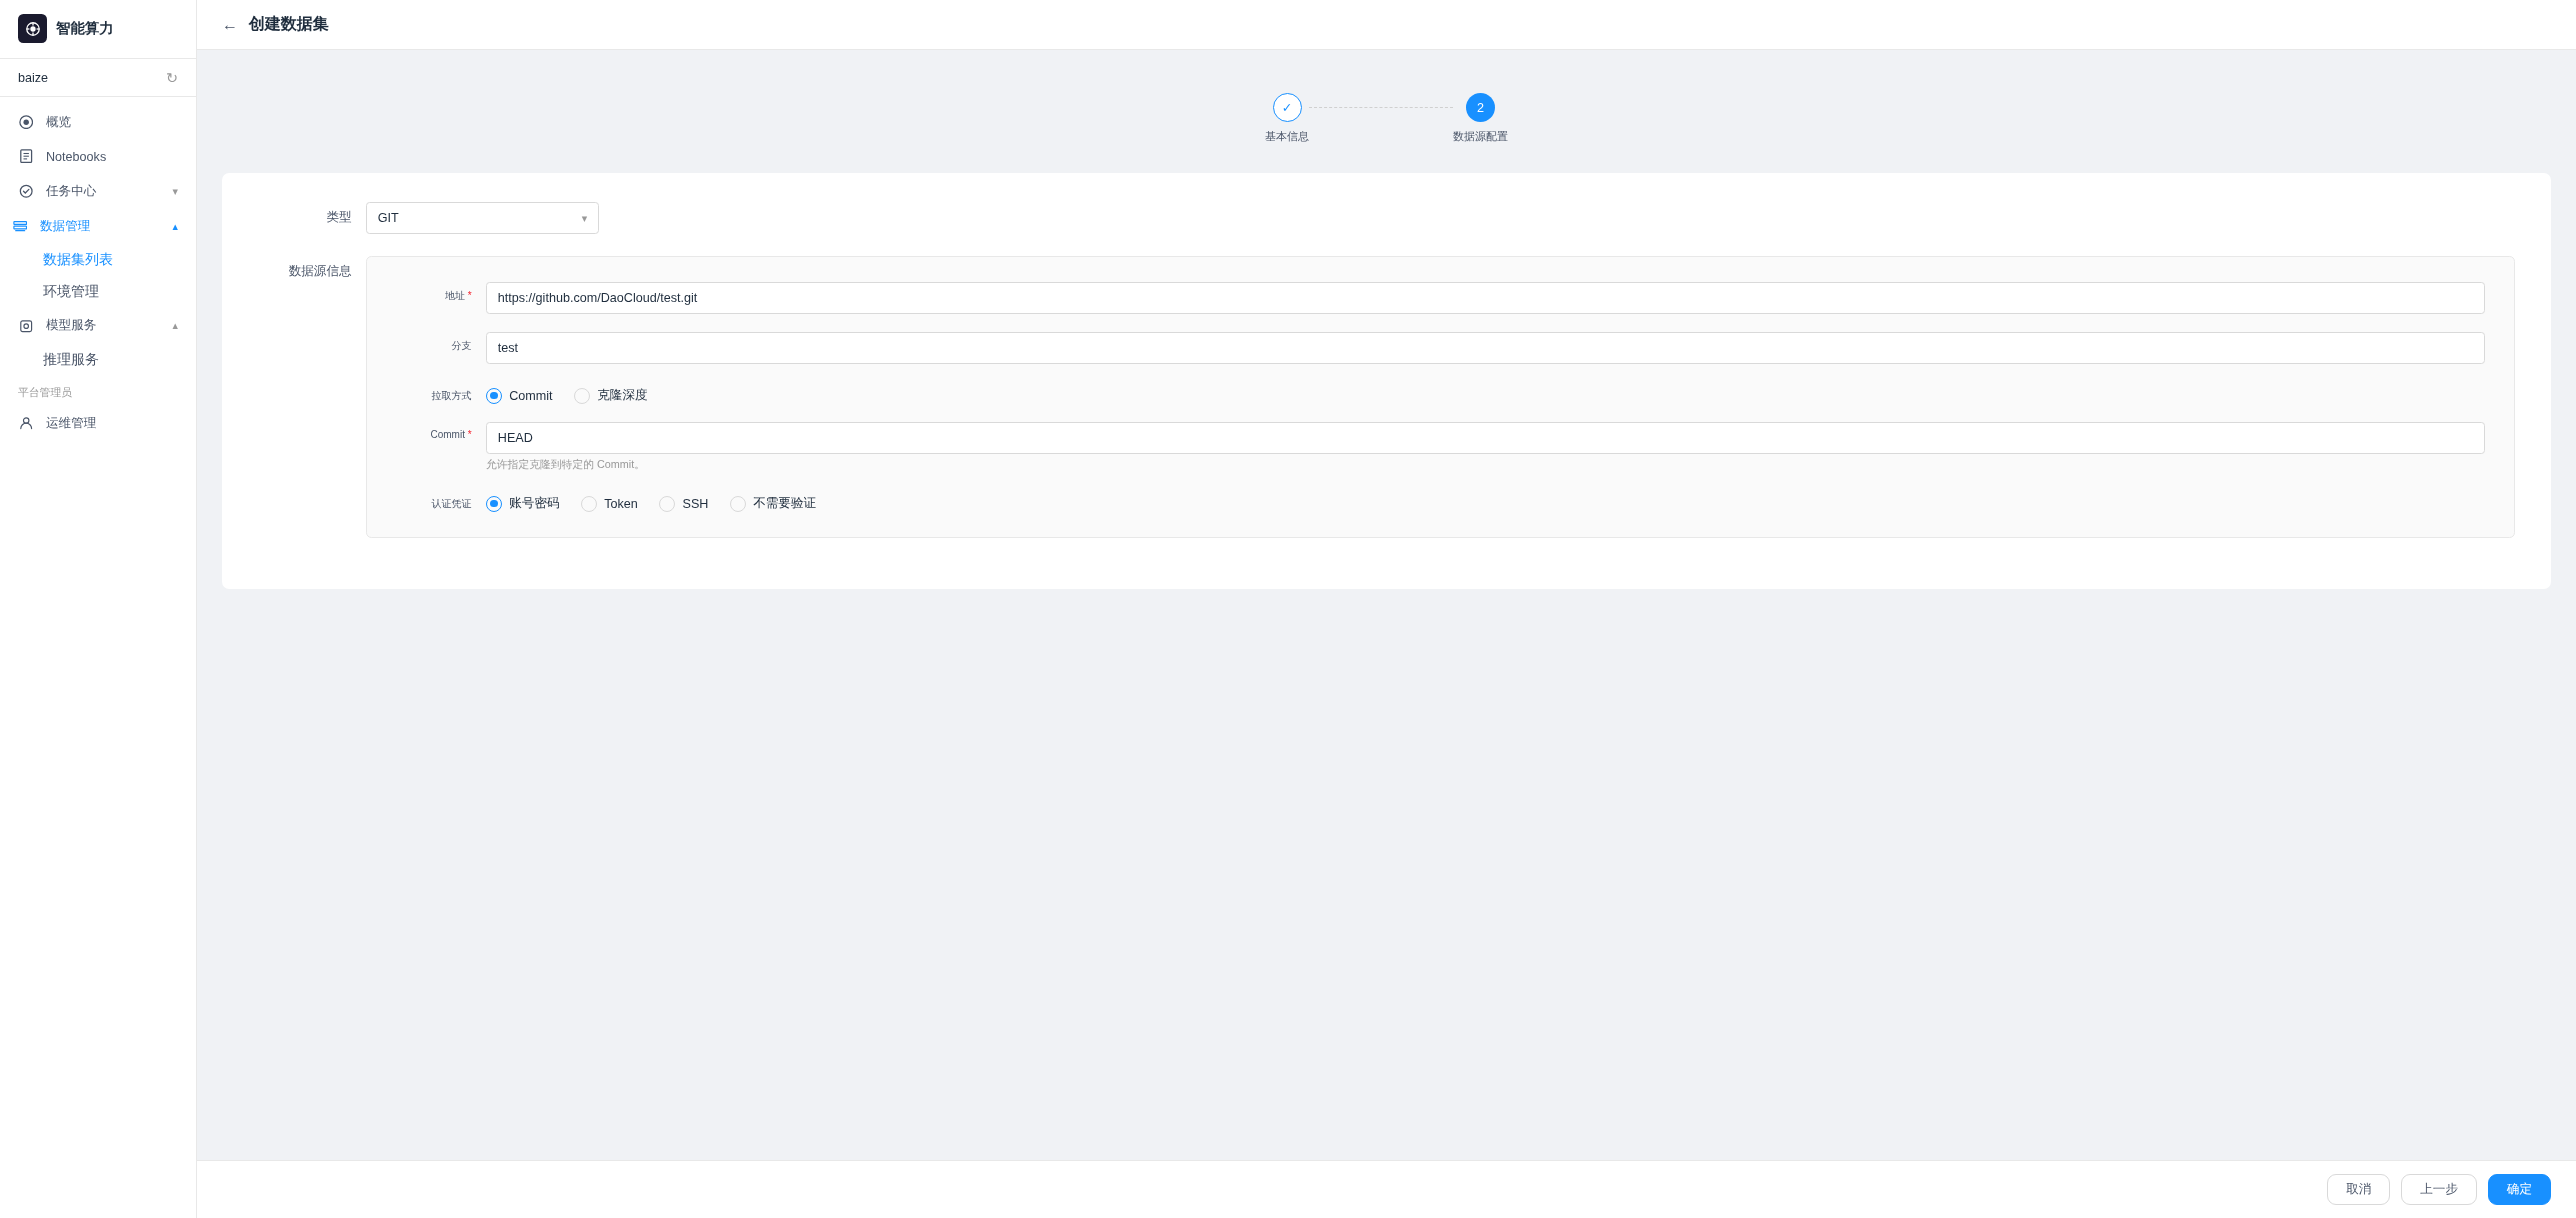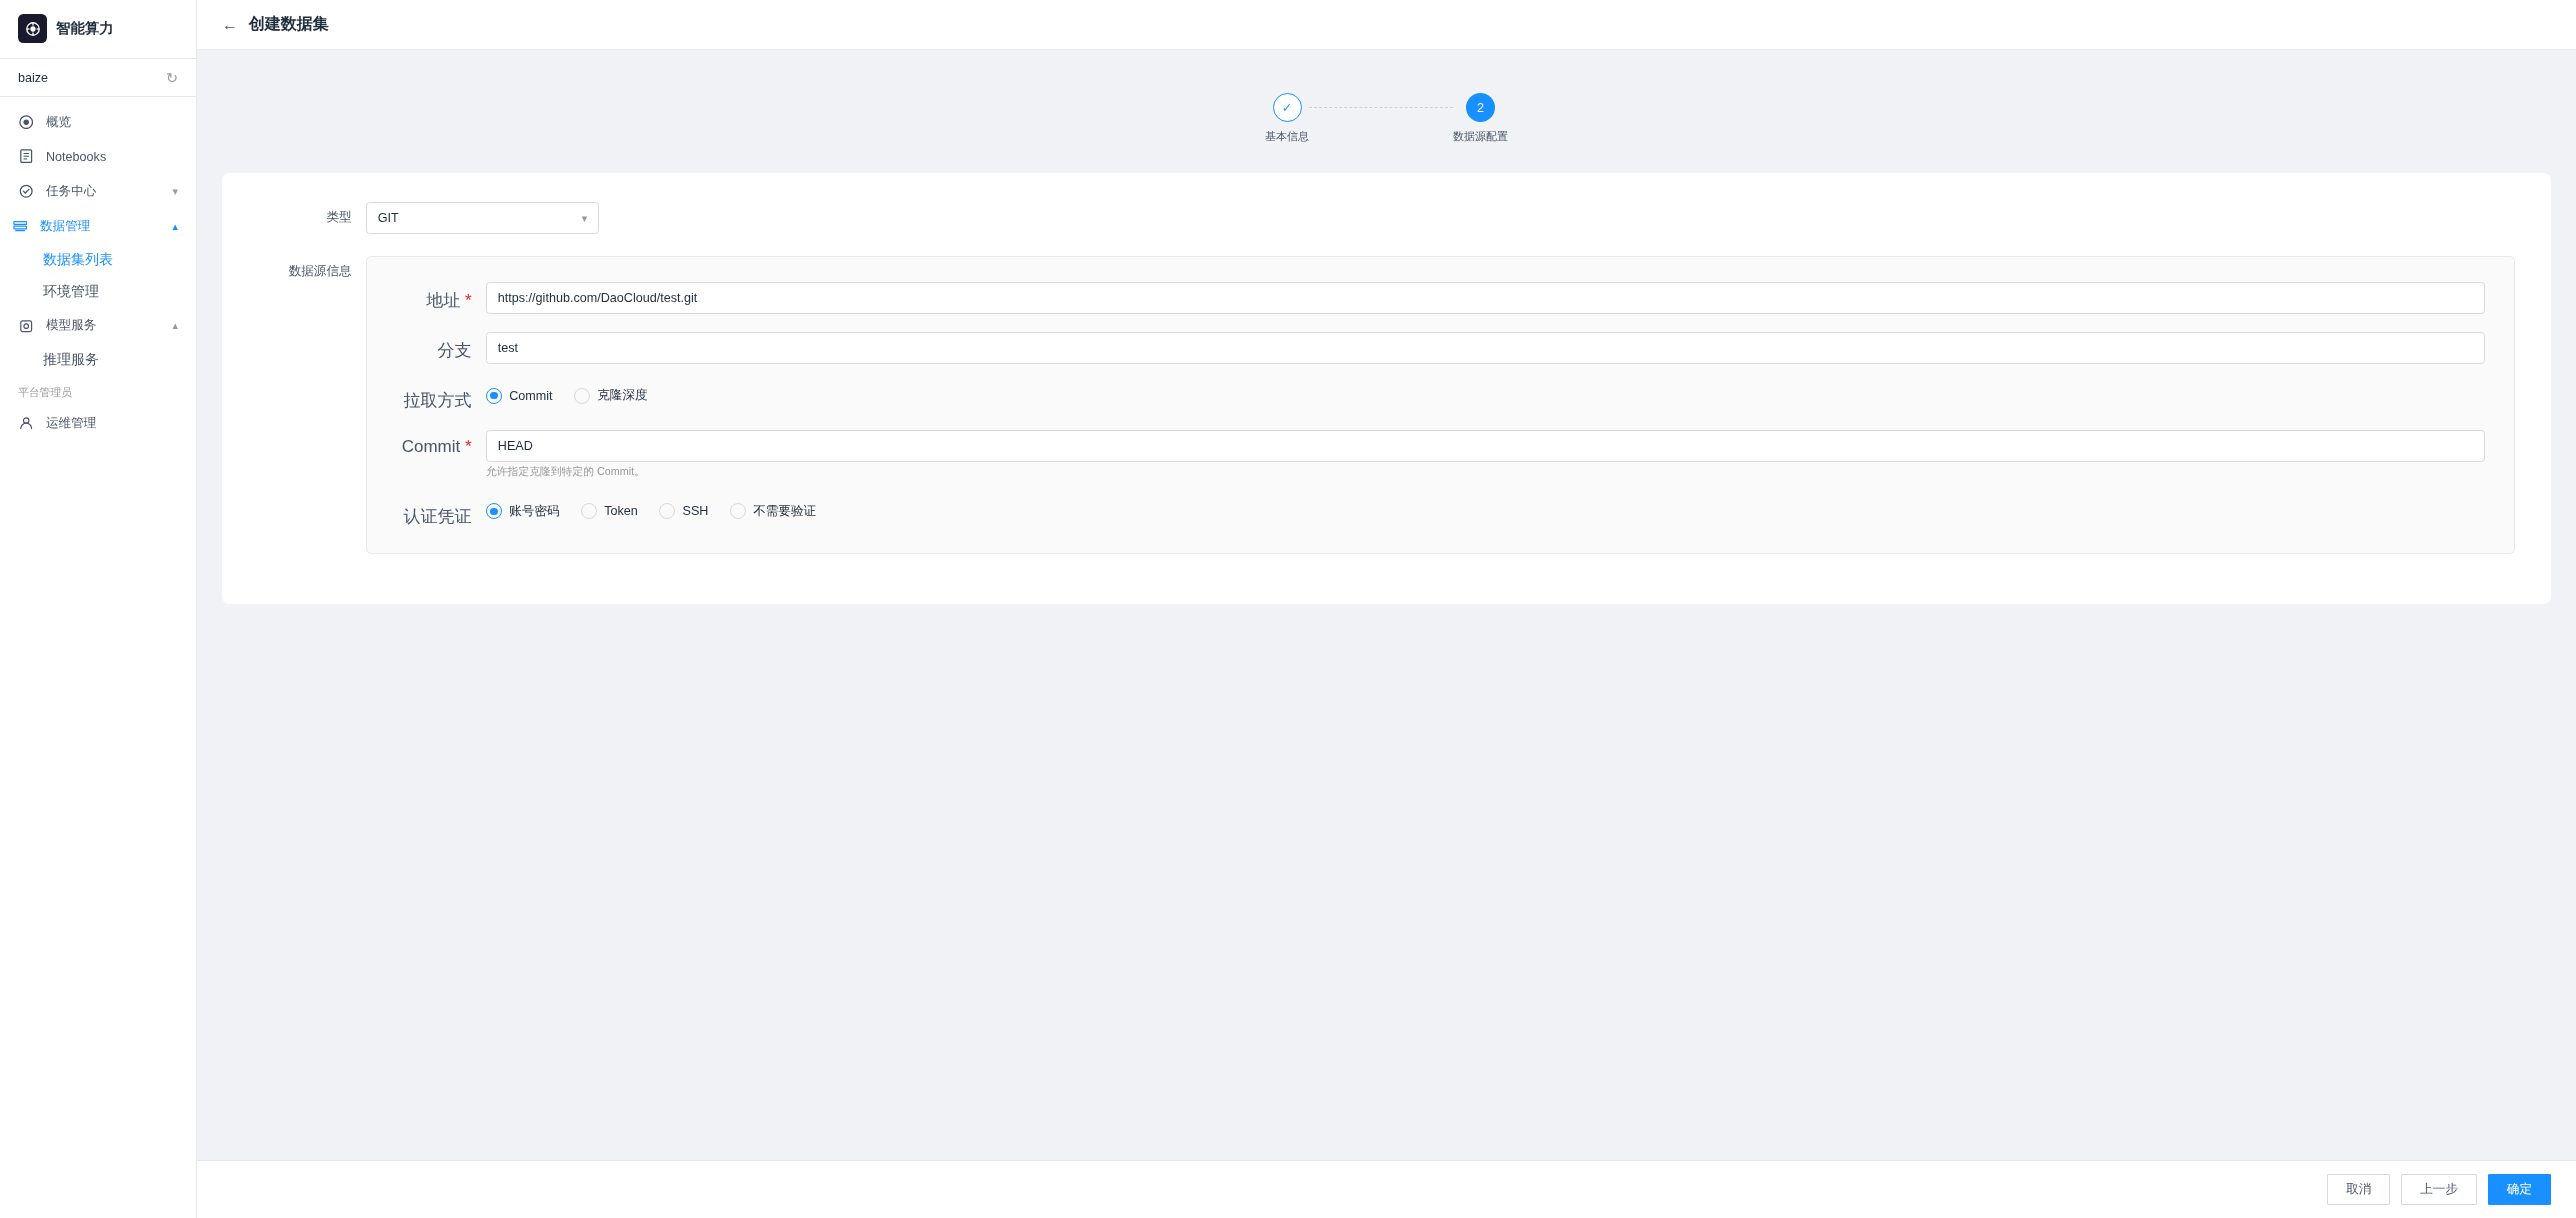--- a/index.html
+++ b/index.html
@@ -54,21 +54,21 @@
     .select-box-value { font-size: 12.6px; color: #1f2d3d; }
     .select-arrow { color: #999; font-size: 10.8px; }
 
     
     .input-field { width: 100%; border: 0.9px solid #d9d9d9; border-radius: 3.6px; padding: 6.3px 10.8px; font-size: 12.6px; color: #1f2d3d; background: #fff; outline: none; height: 32px; }
 
     
     .datasource-box { border: 0.9px solid #e8e8e8; border-radius: 5.4px; padding: 25px 29px; background: #fafafa; }
     .datasource-row { display: flex; align-items: flex-start; margin-bottom: 18px; }
     .datasource-row:last-child { margin-bottom: 0; }
-    .ds-label { width: 90px; font-size: 17px; color: #4a5568; text-align: right; padding-right: 14.4px; flex-shrink: 0; padding-top: 7.2px; }
+    .ds-label { width: 90px; font-size: 10px; color: #4a5568; text-align: right; padding-right: 14.4px; flex-shrink: 0; padding-top: 7.2px; }
     .ds-label .required { color: #f5222d; }
     .ds-control { flex: 1; }
 
     
     .radio-group { display: flex; align-items: center; gap: 21.5px; padding-top: 5.4px; }
     .radio-item { display: flex; align-items: center; gap: 7.2px; cursor: pointer; }
     .radio-circle { width: 16px; height: 16px; border-radius: 50%; border: 1.8px solid #d9d9d9; display: flex; align-items: center; justify-content: center; }
     .radio-circle.checked { border-color: #1890ff; }
     .radio-circle.checked::after { content: ''; width: 7.2px; height: 7.2px; border-radius: 50%; background: #1890ff; display: block; }
     .radio-label { font-size: 12.6px; color: #1f2d3d; }
@@ -77,21 +77,21 @@
     .hint-text { font-size: 10.8px; color: #999; margin-top: 3.6px; }
 
     
     .toggle-wrap { display: flex; align-items: center; gap: 9px; padding-top: 5.4px; }
     .toggle { width: 39px; height: 21.5px; border-radius: 10.8px; background: #ccc; position: relative; cursor: pointer; }
     .toggle-knob { width: 18px; height: 18px; border-radius: 50%; background: #fff; position: absolute; top: 1.8px; left: 1.8px; box-shadow: 0 0.9px 2.7px rgba(0,0,0,0.2); transition: left 0.2s; }
     .toggle-label { font-size: 12.6px; color: #4a5568; }
 
     
     .footer { background: #fff; border-top: 0.9px solid #e8e8e8; padding: 12.6px 25px; display: flex; align-items: center; justify-content: flex-end; gap: 10.8px; flex-shrink: 0; }
-    .btn { padding: 6.3px 18px; border-radius: 1px; font-size: 12.6px; cursor: pointer; border: 0.9px solid transparent; font-weight: 500; }
+    .btn { padding: 6.3px 18px; border-radius: 9px; font-size: 12.6px; cursor: pointer; border: 0.9px solid transparent; font-weight: 500; }
     .btn-default { background: #fff; border-color: #d9d9d9; color: #4a5568; }
     .btn-primary { background: #1890ff; color: #fff; border-color: #1890ff; }
   </style>
 </head>
 <body>
 
 <div class="sidebar">
   <div class="sidebar-logo">
     <div class="sidebar-logo-icon">
       <svg width="16" height="16" viewBox="0 0 18 18" fill="none">

